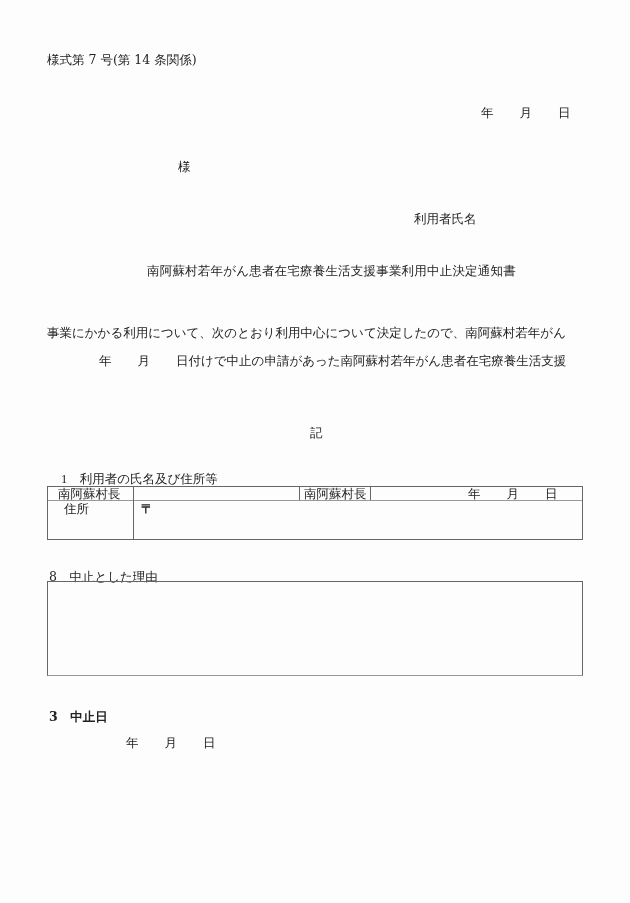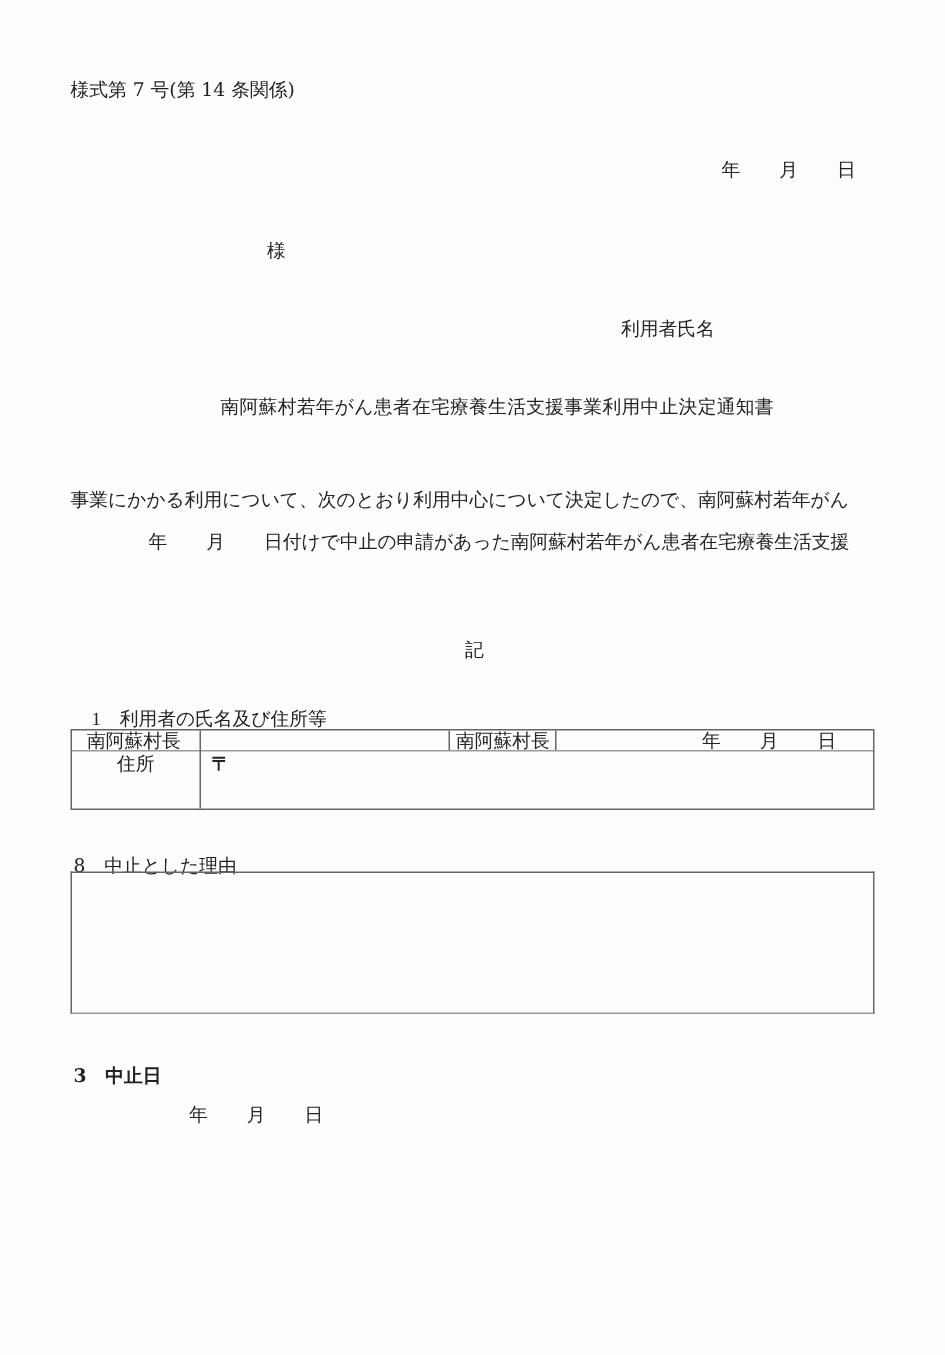--- a/index.html
+++ b/index.html
@@ -70,21 +70,21 @@
   <div class="vline" style="left:251px; height:13px;"></div>
   <div class="vline" style="left:322px; height:13px;"></div>
 
   <div class="cell-text" style="left:10px; top:0;">南阿蘇村長</div>
   <div class="cell-text" style="left:88px; top:0; width:160px; height:13px;"></div>
   <div class="cell-text" style="left:256px; top:0;">南阿蘇村長</div>
   <div class="cell-text" style="left:420px; top:0;">
     <span>年</span><span style="display:inline-block;width:26px"></span><span>月</span><span style="display:inline-block;width:26px"></span><span>日</span>
   </div>
 
-  <div class="cell-text" style="left:30px; top:15px;">住所</div>
+  <div class="cell-text" style="left:16px; top:15px;">住所</div>
   <div class="cell-text" style="left:93px; top:15px; font-family:'DejaVu Sans', sans-serif; font-weight:bold;">〒</div>
   <div class="cell-text" style="left:110px; top:15px; width:420px; height:36px;"></div>
 </div>
 
 <div class="abs t13 sec2">8　中止とした理由</div>
 <div class="reason-box"></div>
 
 <div class="abs t13 sec3">3　中止日</div>
 <div class="abs t13 stop-date">
   <span>年</span><span style="width:26px"></span><span>月</span><span style="width:26px"></span><span>日</span>

